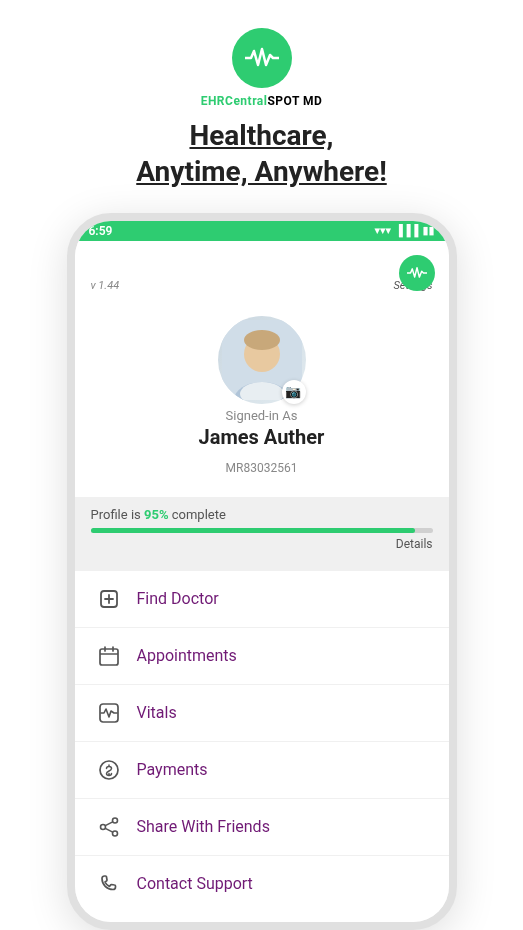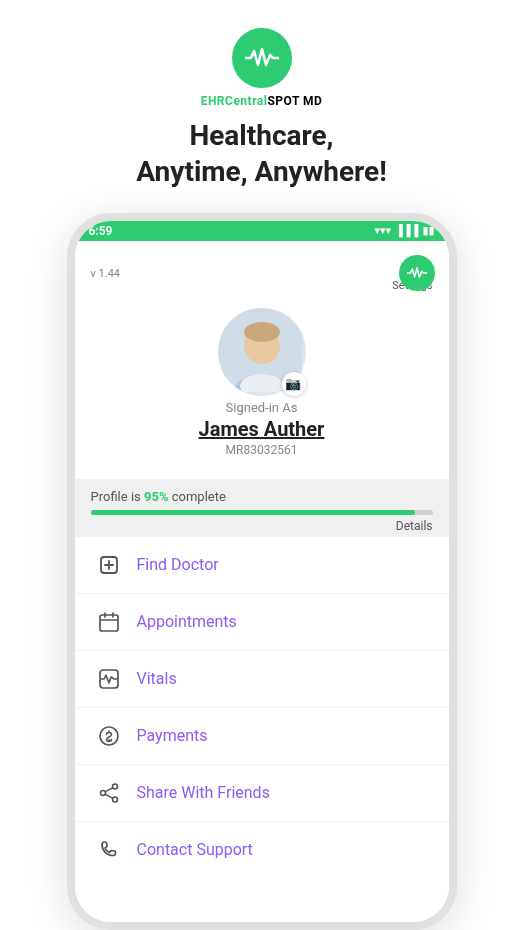--- a/index.html
+++ b/index.html
@@ -43,20 +43,21 @@
     }
 
     
     .headline {
       text-align: center;
       font-size: 28px;
       font-weight: 700;
       color: #222;
       line-height: 1.3;
       margin-bottom: 22px;
+      text-decoration: underline;
     }
 
     
     .phone-container {
       width: 390px;
       height: 720px;
       background: #f5f5f5;
       border-radius: 44px;
       border: 8px solid #e0e0e0;
       box-shadow: 0 8px 40px rgba(0,0,0,0.13);
@@ -98,22 +99,23 @@
       position: relative;
       display: flex;
       flex-direction: column;
       align-items: center;
       flex-shrink: 0;
     }
     .profile-top-row {
       width: 100%;
       display: flex;
       justify-content: space-between;
-      align-items: center;
-      margin-bottom: 16px;
+      align-items: flex-end;
+      margin-bottom: 24px;
+      font-style: italic;
     }
     .version-text {
       font-size: 11px;
       color: #888;
     }
     .settings-btn {
       display: flex;
       flex-direction: column;
       align-items: center;
       cursor: pointer;
@@ -173,33 +175,32 @@
 
     .signed-in-label {
       font-size: 13px;
       color: #888;
       margin-bottom: 2px;
     }
     .user-name {
       font-size: 20px;
       font-weight: 700;
       color: #222;
-      margin-bottom: 2px;
-      text-decoration: underline;
+      margin-bottom: 12px;
     }
     .user-id {
       font-size: 12px;
       color: #888;
       margin-bottom: 10px;
     }
 
     
     .profile-complete-bar {
       background: #f0f0f0;
-      padding: 10px 16px 4px;
+      padding: 10px 16px 20px;
       flex-shrink: 0;
     }
     .profile-complete-text {
       font-size: 13px;
       color: #555;
       margin-bottom: 6px;
     }
     .profile-complete-text .percent {
       color: #2ecc71;
       font-weight: 700;
@@ -247,21 +248,21 @@
       display: flex;
       align-items: center;
       justify-content: center;
       margin-right: 14px;
       font-size: 20px;
       color: #555;
       flex-shrink: 0;
     }
     .menu-item-label {
       font-size: 16px;
-      color: #8b5cf6;
+      color: #701a75;
       font-weight: 400;
     }
   </style>
 </head>
 <body>
 
 <div class="logo-area">
   <div class="logo-circle">
     <svg width="34" height="22" viewBox="0 0 34 22" fill="none">
       <polyline points="0,11 6,11 9,4 13,18 17,2 21,18 25,8 28,11 34,11" stroke="white" stroke-width="2.5" fill="none" stroke-linecap="round" stroke-linejoin="round"></polyline>

